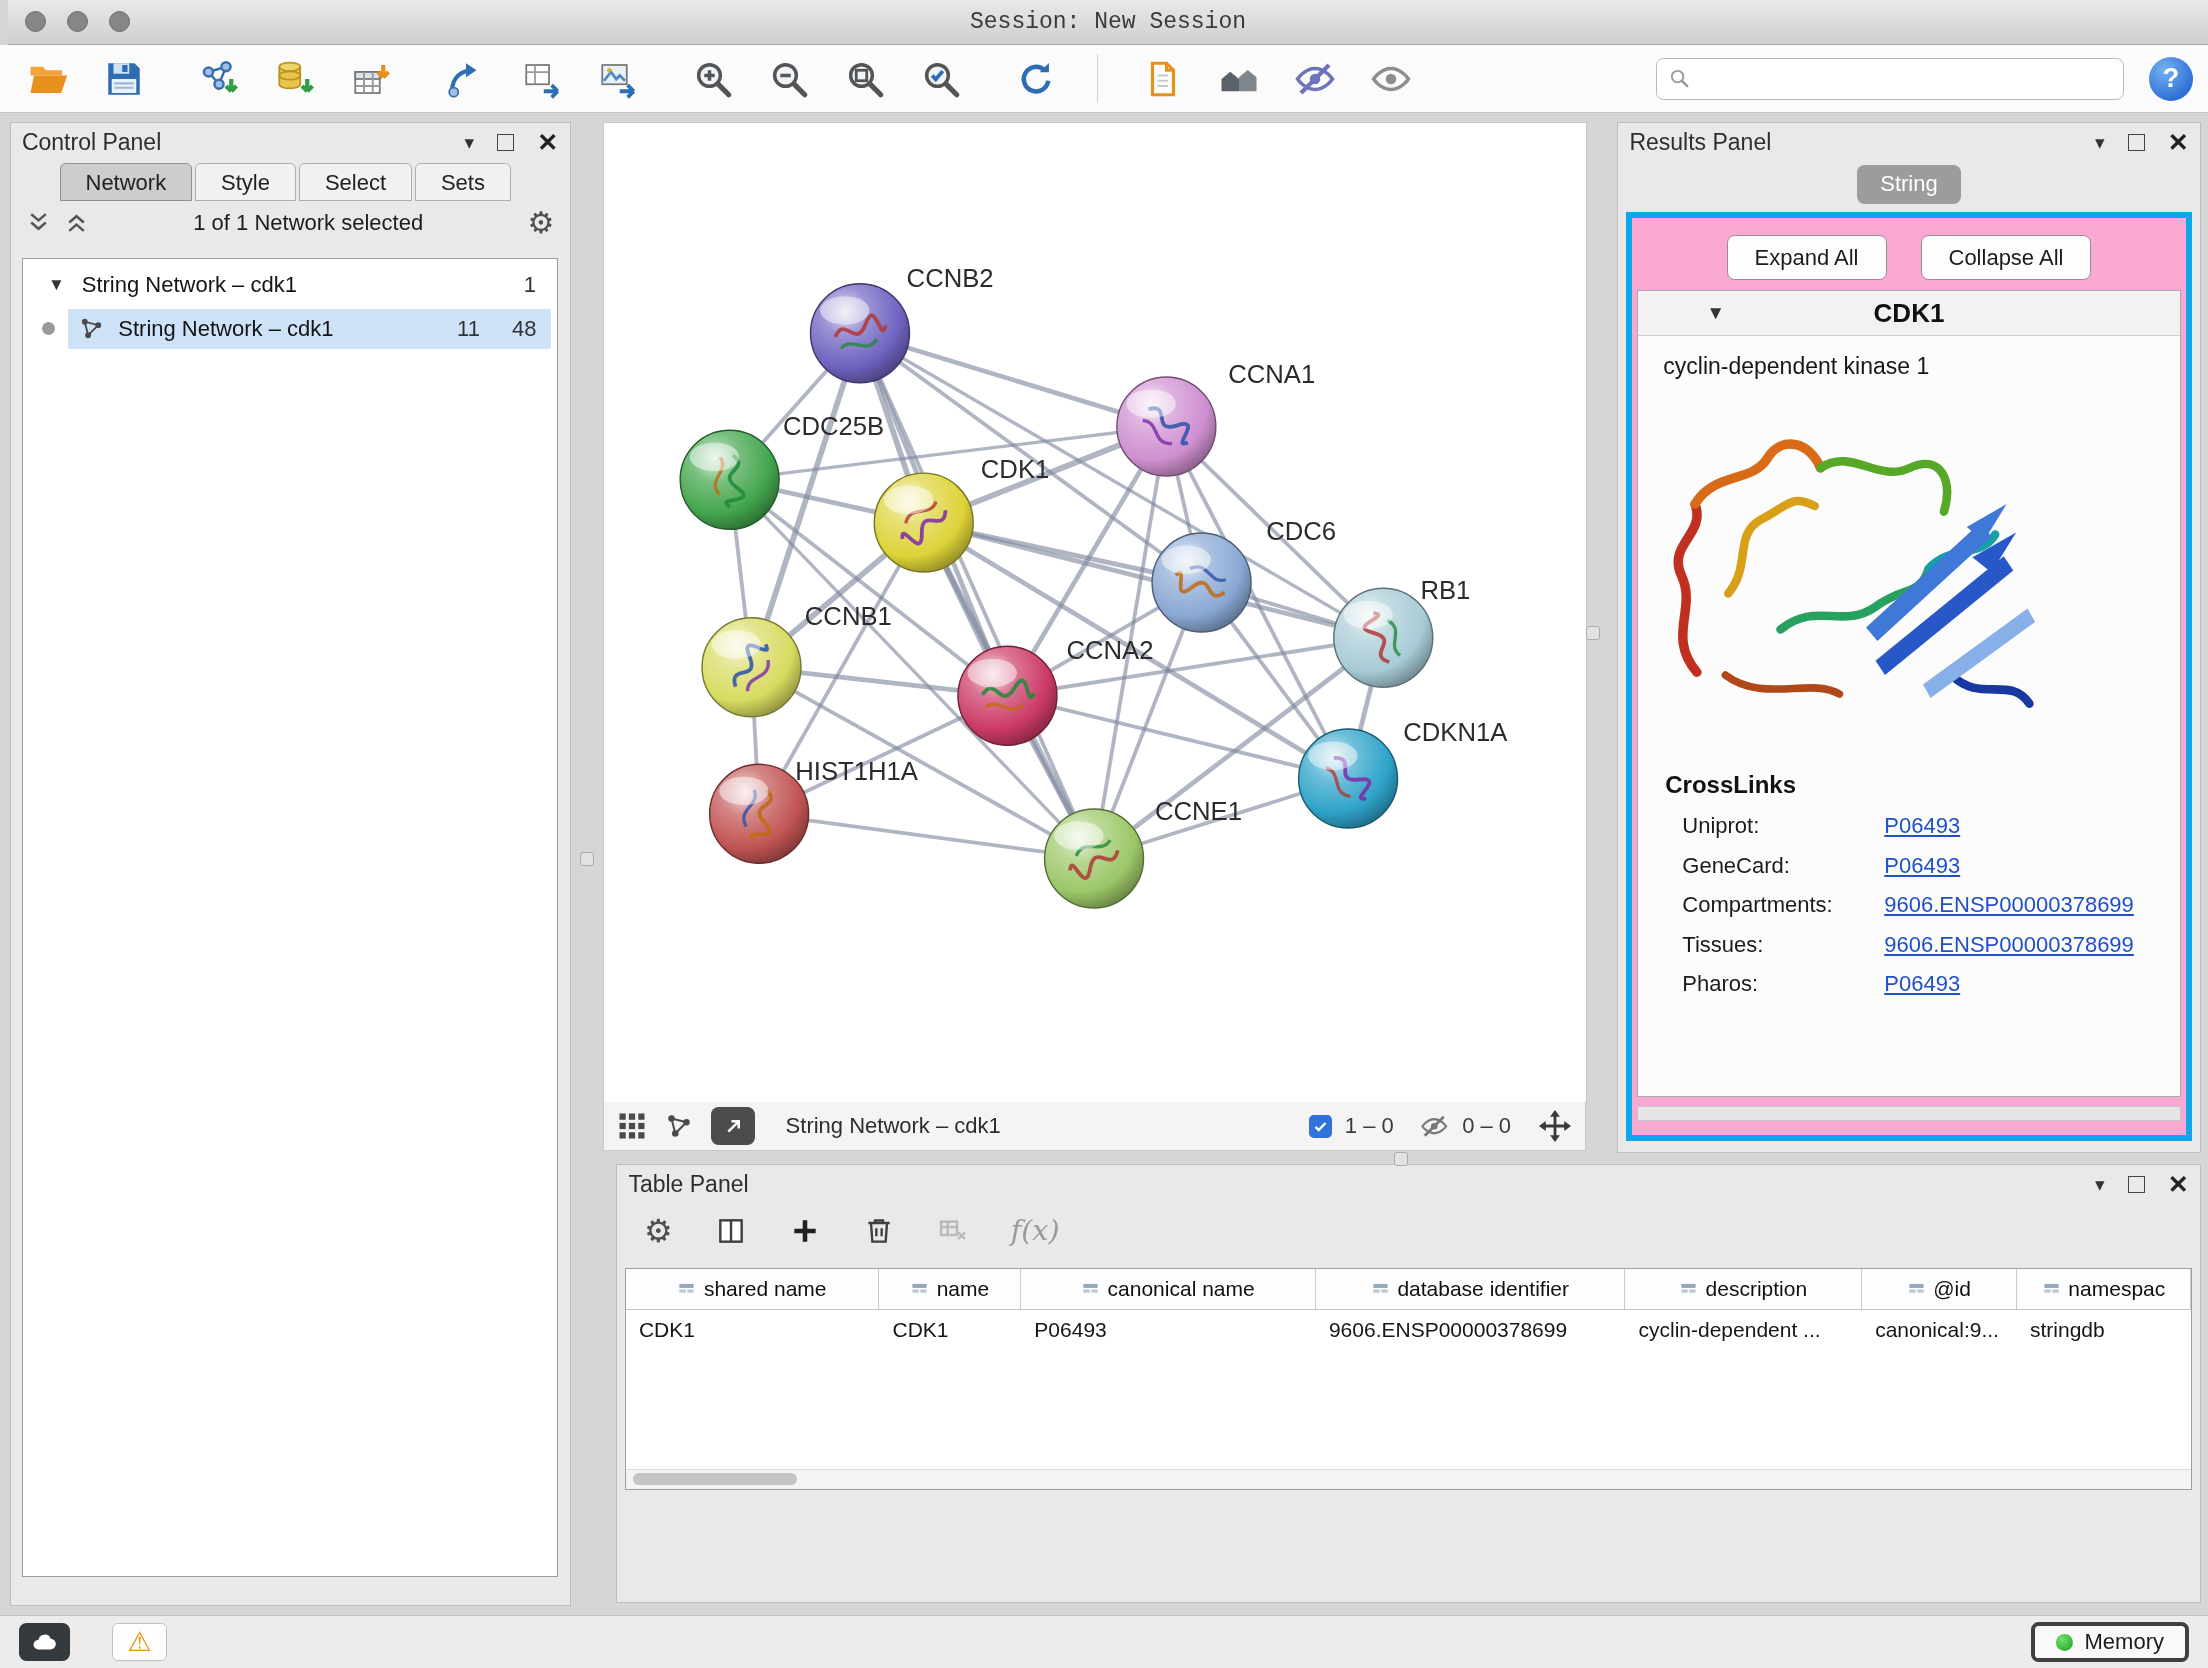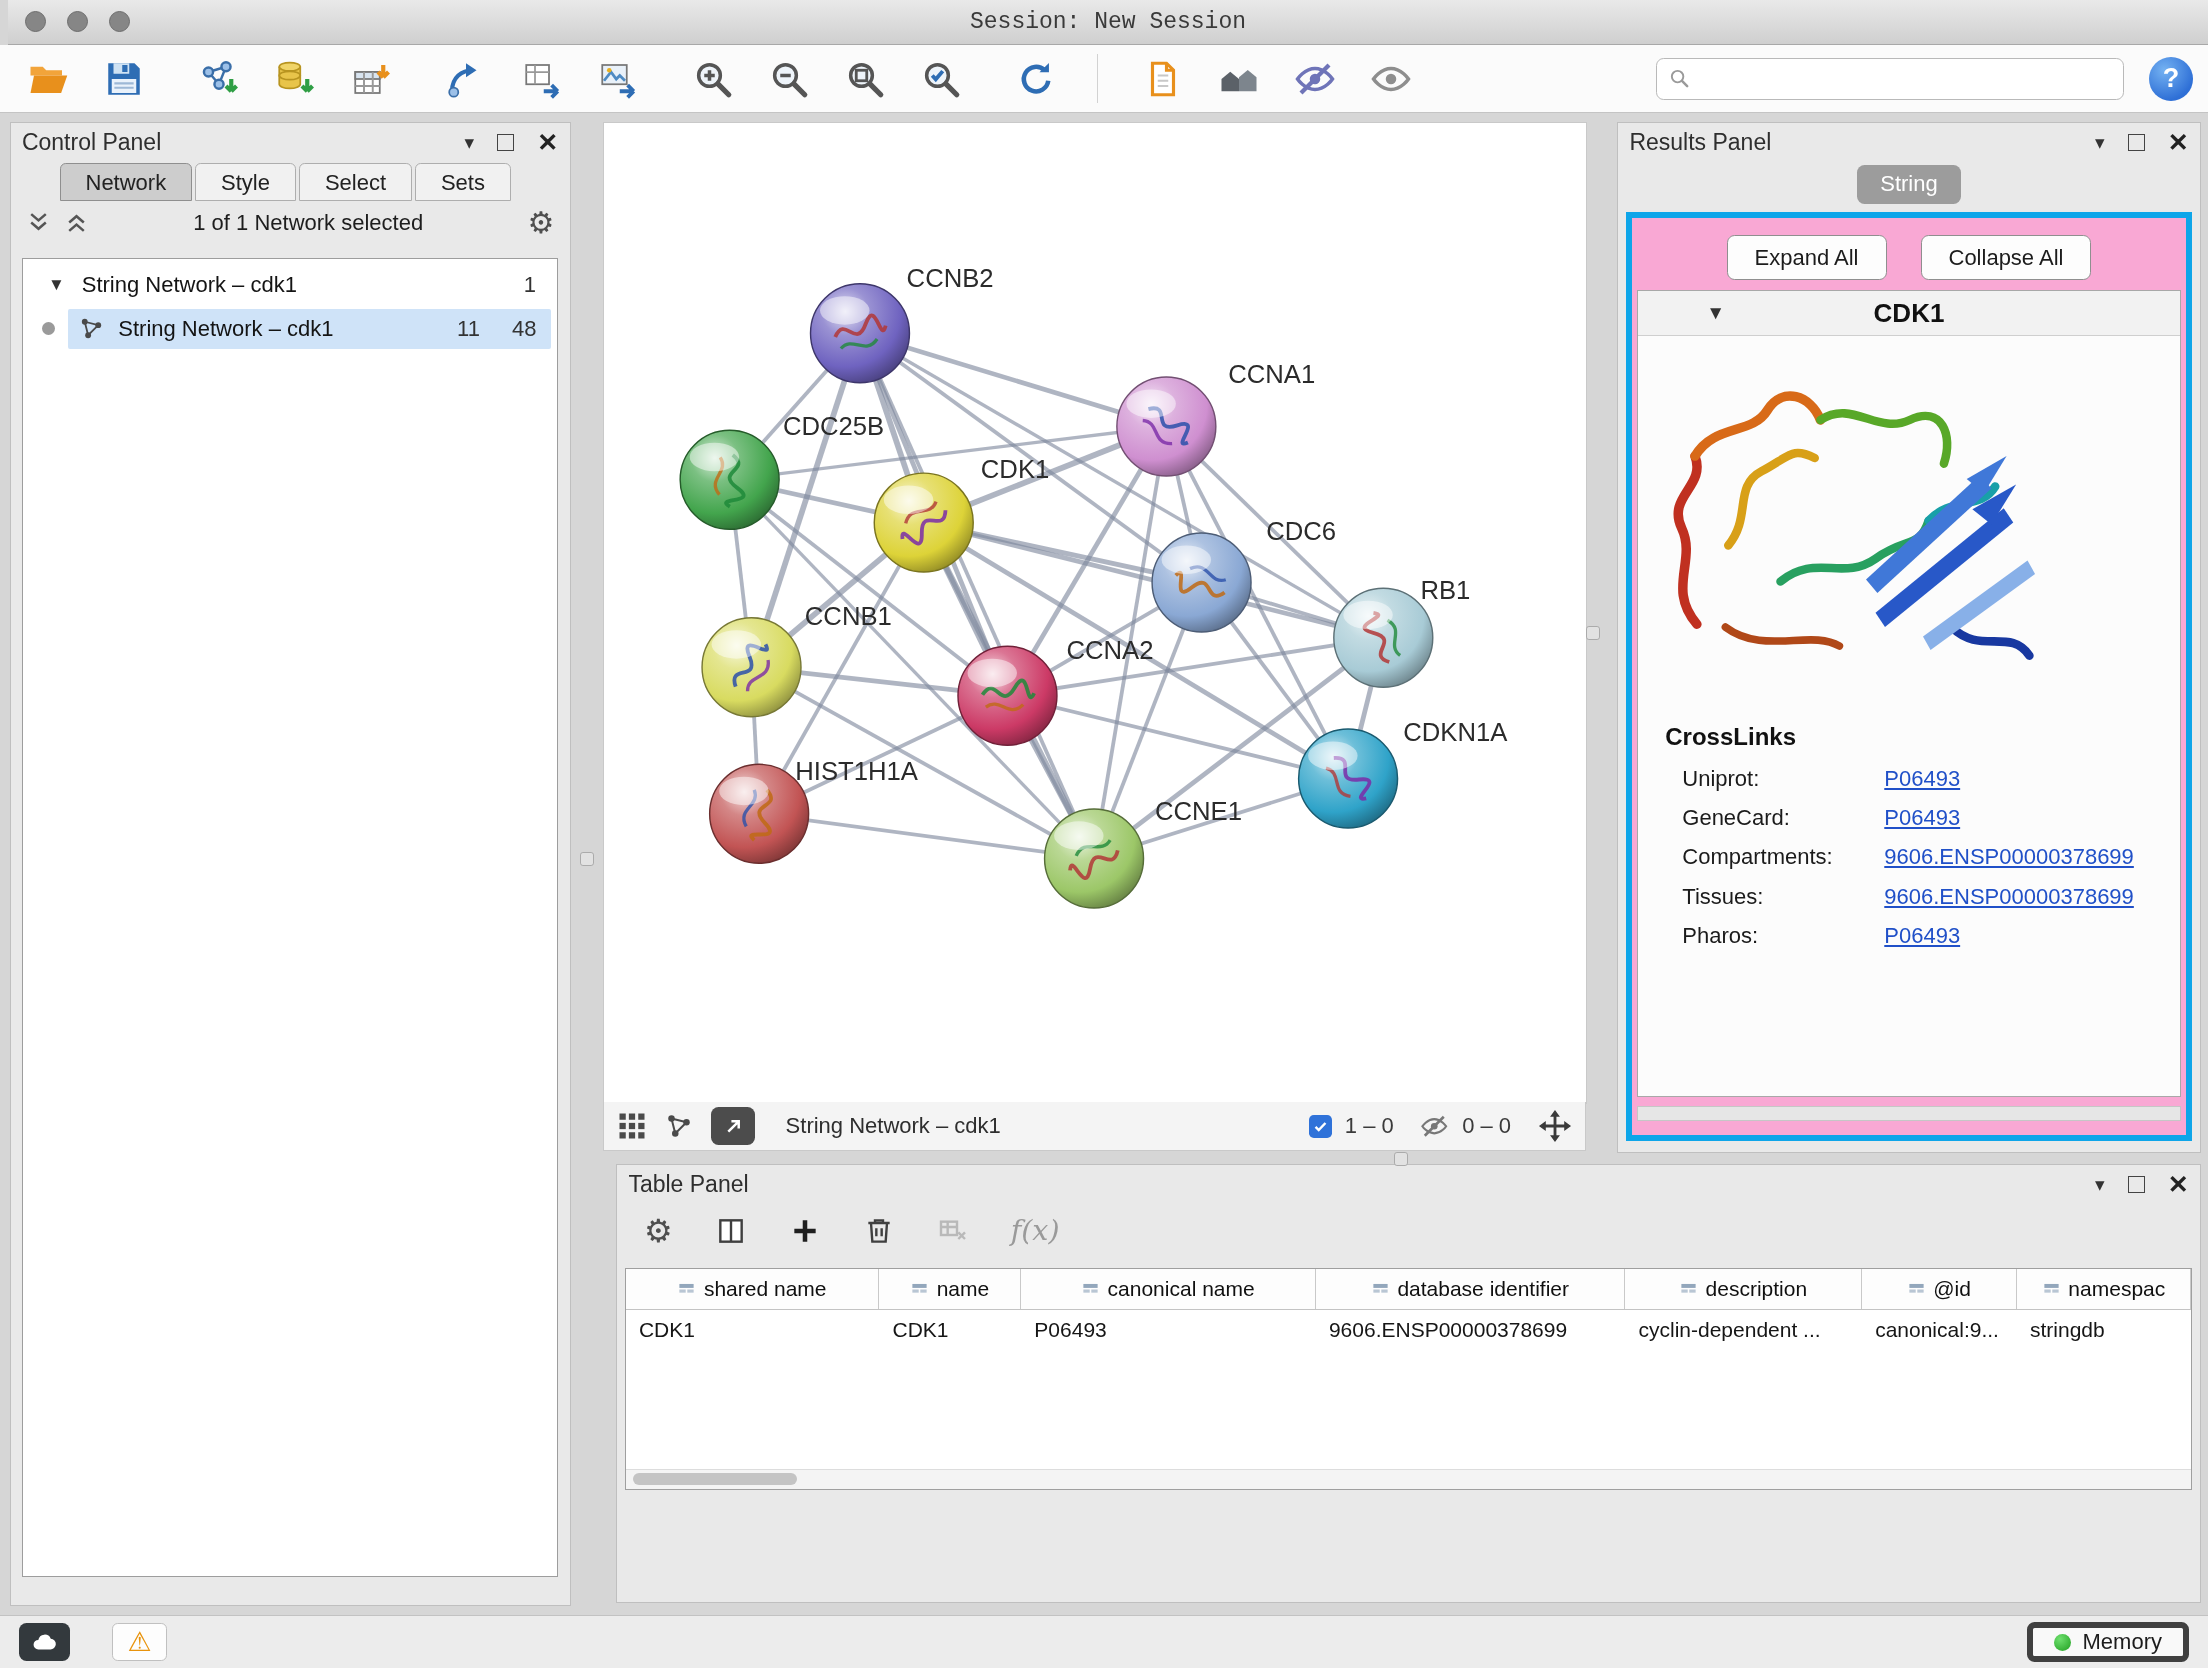--- a/index.html
+++ b/index.html
@@ -105,21 +105,21 @@
   .tp-tab{height:40px;line-height:40px;padding:0 28.5px;font-size:23px;background:#f2f2f2;
     border:1px solid #9e9e9e;color:#1d1d1d;box-sizing:border-box;}
   .tp-tab.sel{background:#6b6b6b;color:#fff;border-color:#5c5c5c;}
   
   .statusbar{position:absolute;left:0;right:0;bottom:0;height:53px;background:#ececec;
     border-top:1px solid #c2c2c2;display:flex;align-items:center;padding:0 19px;box-sizing:border-box;}
   .cloudbtn{width:51px;height:38px;border-radius:7.6px;background:#33393d;display:flex;
     align-items:center;justify-content:center;margin-right:42px;}
   .warnbtn{width:55px;height:38px;border-radius:5.7px;background:#fdfdfd;border:1px solid #c0c0c0;
     display:flex;align-items:center;justify-content:center;font-size:27px;color:#e8930c;box-sizing:border-box;}
-  .membtn{margin-left:auto;height:40px;padding:0 21px;background:#f9f9f9;border:6px solid #404040;
+  .membtn{margin-left:auto;height:40px;padding:0 21px;background:#f9f9f9;border:4px solid #404040;
     border-radius:7.6px;display:flex;align-items:center;gap:11.4px;font-size:22px;color:#1c1c1c;box-sizing:border-box;}
   .greendot{width:17px;height:17px;border-radius:50%;background:radial-gradient(circle at 35% 30%,#6fe06f,#1f9e1f);}
   .splitdot{position:absolute;width:14.3px;height:14.3px;background:#e2e2e2;border:1px solid #ababab;
     border-radius:2.9px;box-sizing:border-box;}
 </style>
 </head>
 <body>
 
 <div class="titlebar">
   <div class="traffic" style="left:17px"></div>
@@ -579,20 +579,21 @@
   <div class="rp-box">
     <div class="rp-buttons">
       <button class="rp-btn">Expand All</button>
       <button class="rp-btn">Collapse All</button>
     </div>
     <div class="cdk-box">
       <div class="cdk-header">
         <span class="tri">▼</span>
         <span class="cdk-name">CDK1</span>
       </div>
+      <div class="cdk-desc">cyclin-dependent kinase 1</div>
       <svg class="protein-fig" viewBox="0 0 440 380">
         <g fill="none" stroke-linecap="round">
           <path d="M62 295 C30 258 62 228 46 194 S72 150 60 118" stroke="#c03020" stroke-width="10"></path>
           <path d="M60 118 C80 84 120 96 136 70 S182 54 192 80" stroke="#d86a18" stroke-width="10"></path>
           <path d="M95 212 C120 182 100 150 130 134 S162 108 186 120" stroke="#d8a018" stroke-width="9"></path>
           <path d="M192 80 C226 58 252 96 286 80 S332 96 322 126" stroke="#58a828" stroke-width="9"></path>
           <path d="M150 250 C186 220 216 250 250 226 S296 216 306 186" stroke="#28a060" stroke-width="9"></path>
           <path d="M306 186 C330 160 360 176 376 150" stroke="#18a0a8" stroke-width="9"></path>
           <path d="M92 298 C132 328 182 300 212 318" stroke="#b04818" stroke-width="8"></path>
           <path d="M330 298 C360 328 392 298 412 328" stroke="#1838a0" stroke-width="9"></path>

